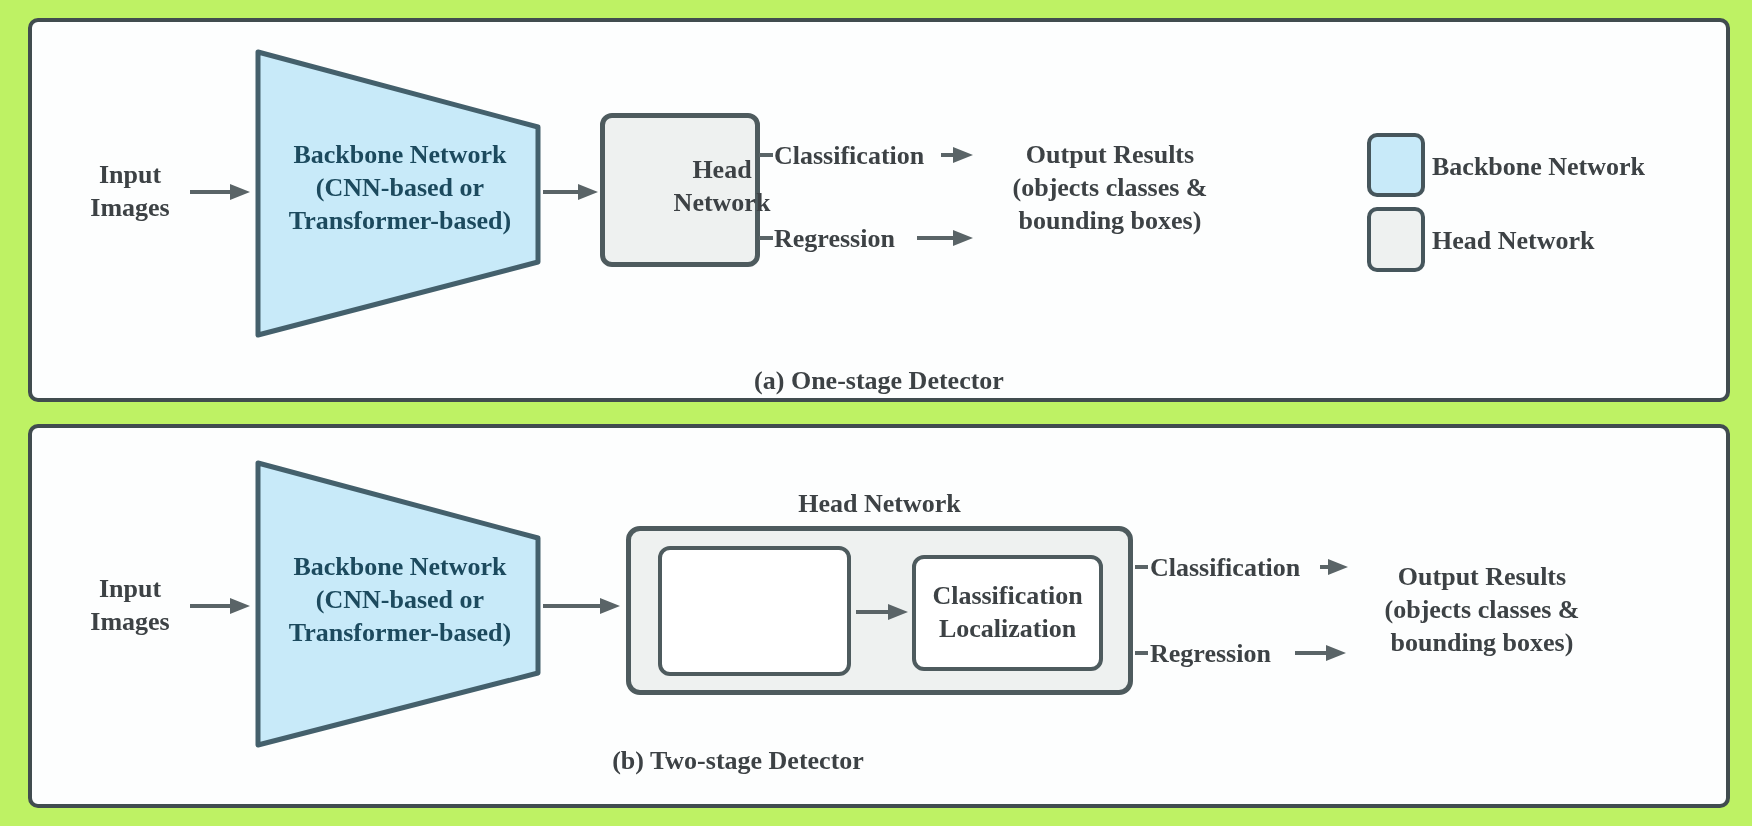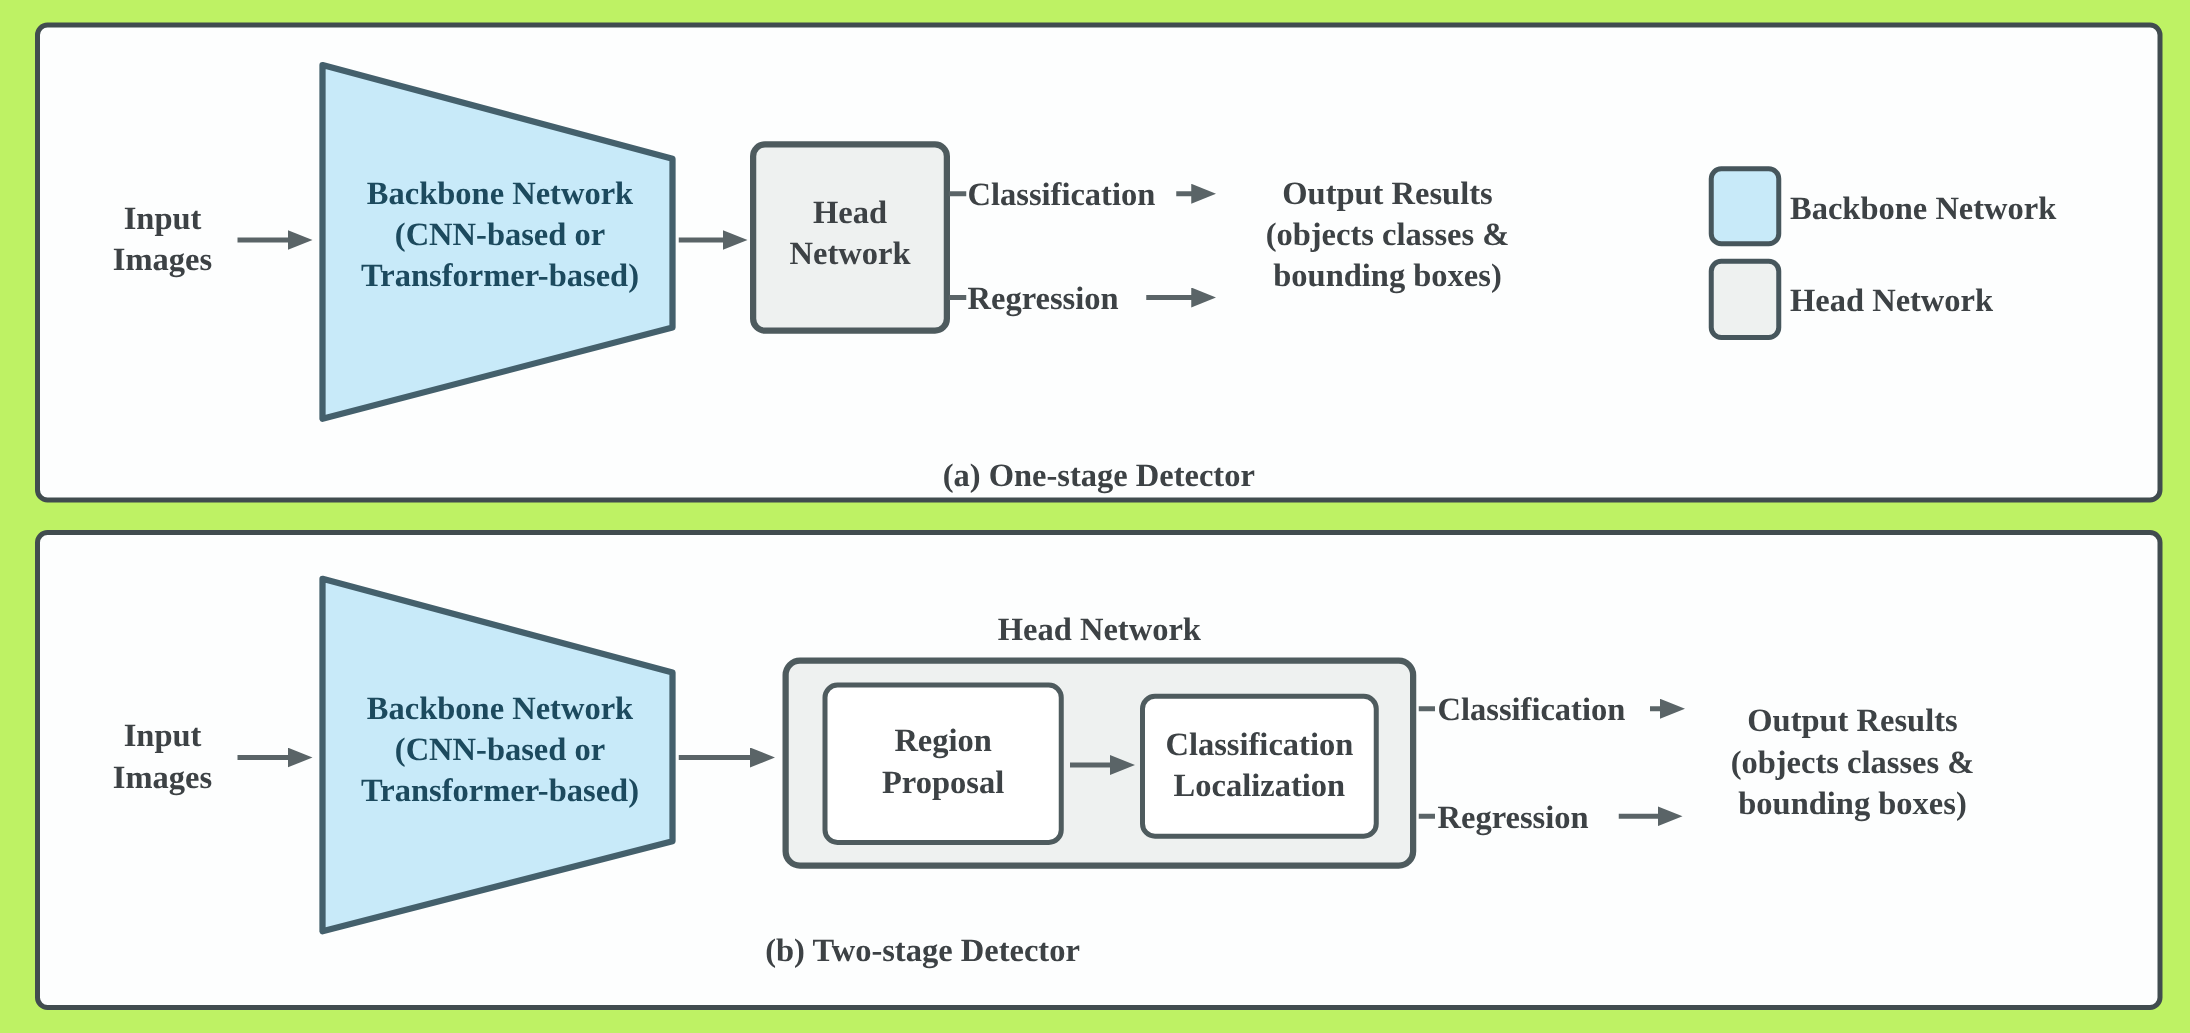--- a/index.html
+++ b/index.html
@@ -67,39 +67,37 @@
     <line x1="1320" y1="567" x2="1330" y2="567" stroke="#5a6467" stroke-width="4" marker-end="url(#arrow)"></line>
     <line x1="1135" y1="653" x2="1148" y2="653" stroke="#5a6467" stroke-width="4"></line>
     <line x1="1295" y1="653" x2="1328" y2="653" stroke="#5a6467" stroke-width="4" marker-end="url(#arrow)"></line>
   </svg>
 
   <div class="t center" style="left:40px;top:158px;width:180px;">Input
 Images</div>
   <div class="t center teal" style="left:262px;top:138px;width:276px;">Backbone Network
 (CNN-based or
 Transformer-based)</div>
-  <div class="t center" style="left:600px;top:153px;width:160px;">Head
+  <div class="t center" style="left:600px;top:153px;width:160px;padding-left:42px;">Head
 Network</div>
   <div class="t" style="left:774px;top:139px;width:180px;">Classification</div>
   <div class="t" style="left:774px;top:222px;width:180px;">Regression</div>
   <div class="t center" style="left:958px;top:138px;width:304px;">Output Results
 (objects classes &amp;
 bounding boxes)</div>
   <div class="t" style="left:1432px;top:150px;width:280px;">Backbone Network</div>
   <div class="t" style="left:1432px;top:224px;width:280px;">Head Network</div>
   <div class="t center" style="left:28px;top:364px;width:1702px;">(a) One-stage Detector</div>
 
   <div class="t center" style="left:40px;top:572px;width:180px;">Input
 Images</div>
   <div class="t center teal" style="left:262px;top:550px;width:276px;">Backbone Network
 (CNN-based or
 Transformer-based)</div>
   <div class="t center" style="left:626px;top:487px;width:507px;">Head Network</div>
-  <div class="t center" style="left:658px;top:576px;width:193px;">Region
-Proposal</div>
   <div class="t center" style="left:912px;top:579px;width:191px;">Classification
 Localization</div>
   <div class="t" style="left:1150px;top:551px;width:180px;">Classification</div>
   <div class="t" style="left:1150px;top:637px;width:180px;">Regression</div>
   <div class="t center" style="left:1330px;top:560px;width:304px;">Output Results
 (objects classes &amp;
 bounding boxes)</div>
   <div class="t center" style="left:28px;top:744px;width:1420px;">(b) Two-stage Detector</div>
 
 </div>

